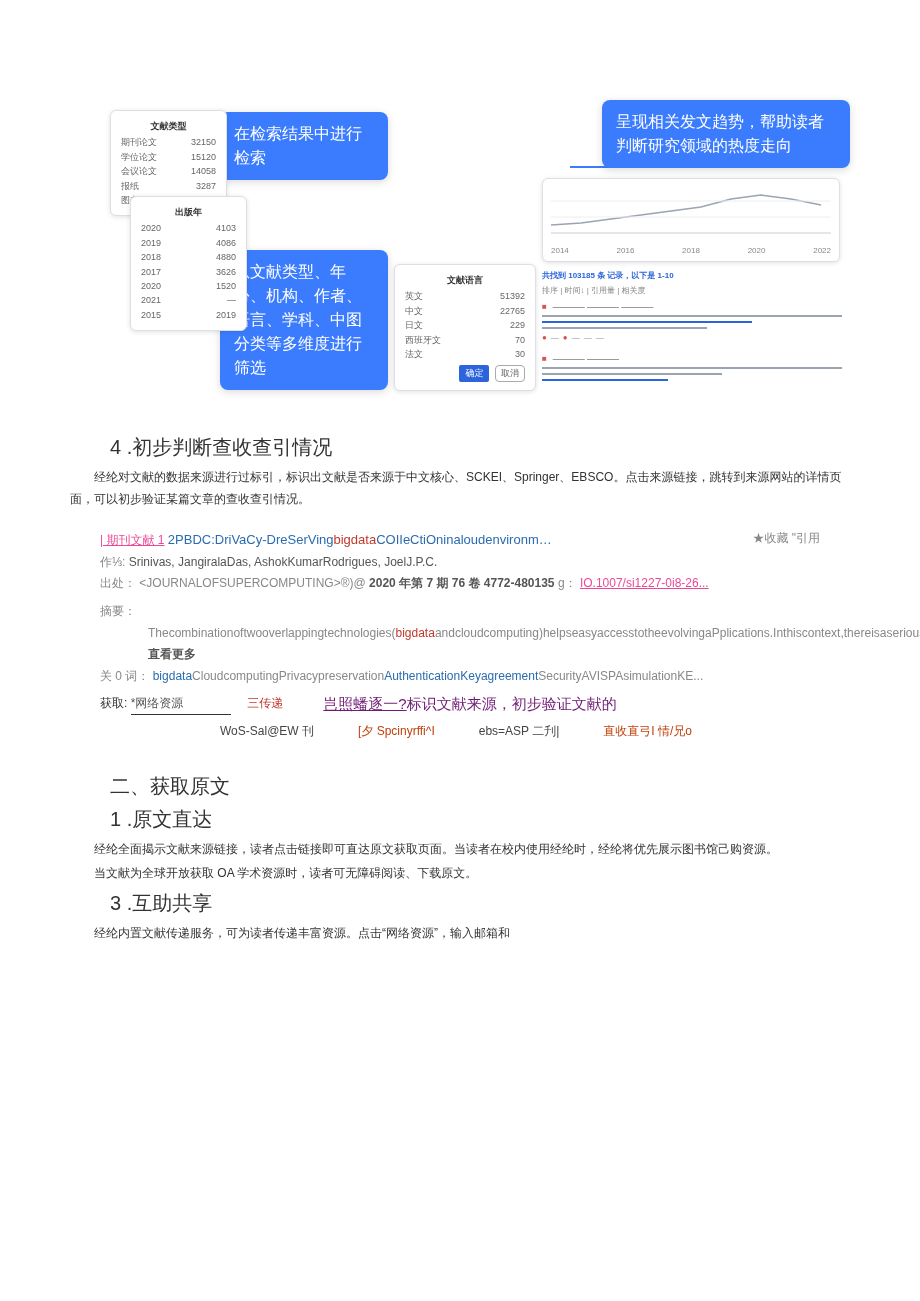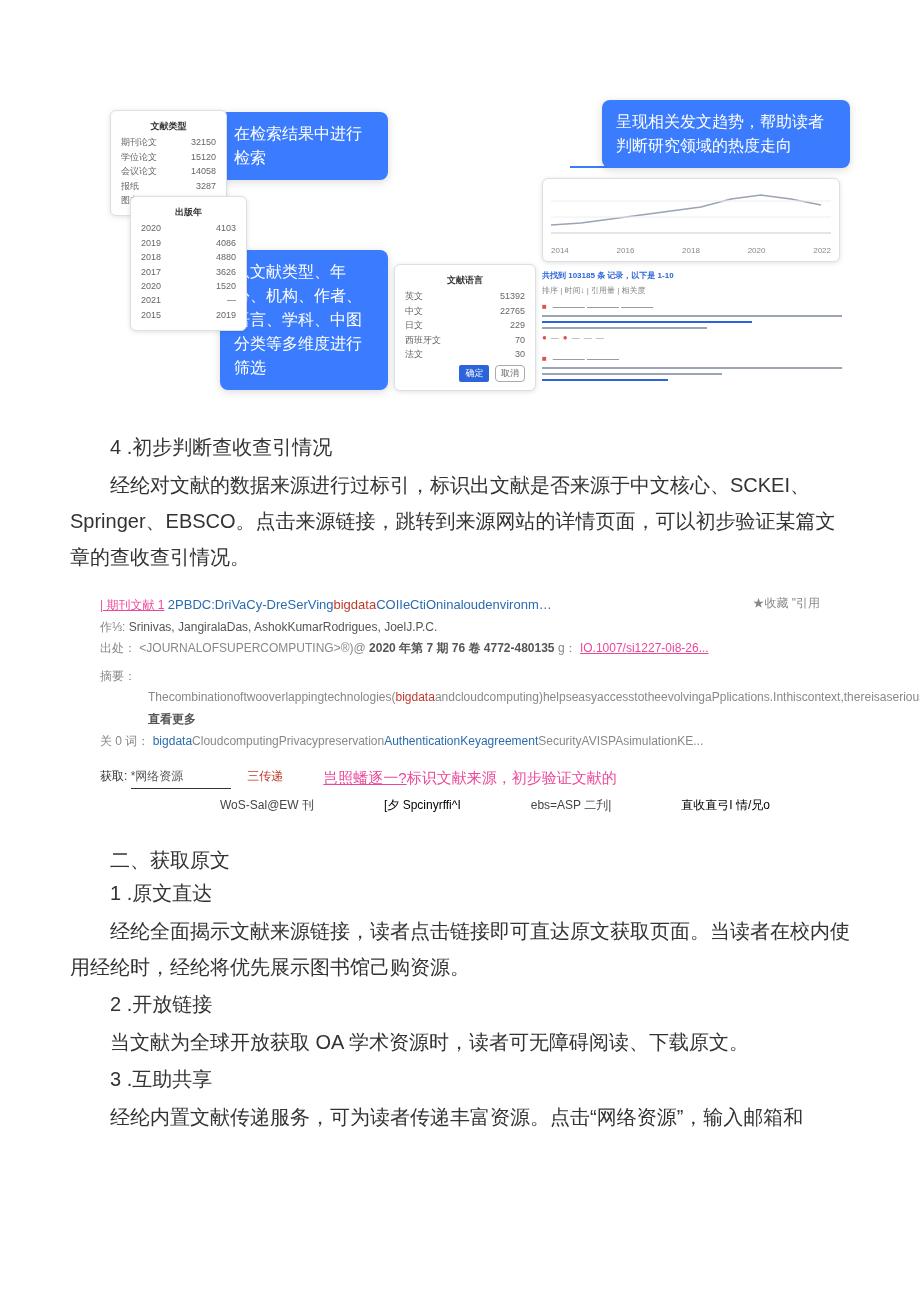--- a/index.html
+++ b/index.html
@@ -54,49 +54,49 @@
   .diagram .tiny { font-size:8px; color:#888; display:flex; gap:6px; flex-wrap:wrap; }
 
   .diagram .leader {
     position:absolute;
     width:2px;
     background:#3b7cff;
   }
 
   
   .sec-num { font-size: 20px; margin: 6px 0 6px 40px; }
-  .para    { font-size: 20px; line-height: 1.8; text-indent: 2em; margin: 0 0 2px 0; }
+  .para    { font-size: 12px; line-height: 1.8; text-indent: 2em; margin: 0 0 2px 0; }
 
   
   .ref-block {
     margin: 18px 30px 30px 30px;
     font-size: 12px;
     line-height: 1.8;
     color: #555;
   }
   .ref-block .title-row { display:flex; justify-content:space-between; align-items:flex-start; gap:12px; }
   .ref-block .title {
     color:#2b6cb0; font-size:13px;
   }
   .ref-block .title .hl { color:#c0392b; }
   .ref-block .star { color:#888; font-size:12px; white-space:nowrap; }
   .ref-block .muted { color:#888; }
   .ref-block .link  { color:#ec4899; text-decoration:underline; }
   .ref-block .kw .k1 { color:#2b6cb0; }
   .ref-block .fetch {
-    display:flex; align-items:center; gap:40px; margin-top:12px; flex-wrap:wrap;
+    display:flex; align-items:center; gap:40px; margin-top:3px; flex-wrap:wrap;
   }
   .ref-block .underline { border-bottom:1px solid #333; display:inline-block; min-width:100px; }
   .ref-block .red { color:#c0392b; }
   .ref-block .lbl { color:#333; }
-  .ref-block .annot { color:#ec4899; font-size:15px; }
+  .ref-block .annot { color:#701a75; font-size:15px; }
   .ref-block .sub {
-    display:flex; gap:70px; margin-top:4px; margin-left:120px; color:#444; font-size:12px;
-  }
-  .ref-block .sub .o { color:#000000; }
+    display:flex; gap:44px; margin-top:4px; margin-left:120px; color:#444; font-size:12px;
+  }
+  .ref-block .sub .o { color:#c2410c; }
 
   .h2 { font-size:20px; margin:26px 0 6px 40px; }
 </style>
 </head>
 <body>
 
 <div class="page">
 
   <div class="diagram">
 
@@ -296,19 +296,18 @@
       <span>ebs=ASP 二刋|</span>
       <span class="o">直收直弓I 情/兄o</span>
     </div>
   </div>
 
   <div class="h2">二、获取原文</div>
 
   <div class="sec-num">1 .原文直达</div>
   <p class="para">经纶全面揭示文献来源链接，读者点击链接即可直达原文获取页面。当读者在校内使用经纶时，经纶将优先展示图书馆己购资源。</p>
 
-  <div class="sec-num">2 .开放链接</div>
   <p class="para">当文献为全球开放获取 OA 学术资源时，读者可无障碍阅读、下载原文。</p>
 
   <div class="sec-num">3 .互助共享</div>
   <p class="para">经纶内置文献传递服务，可为读者传递丰富资源。点击“网络资源”，输入邮箱和</p>
 
 </div>
 
 </body></html>

